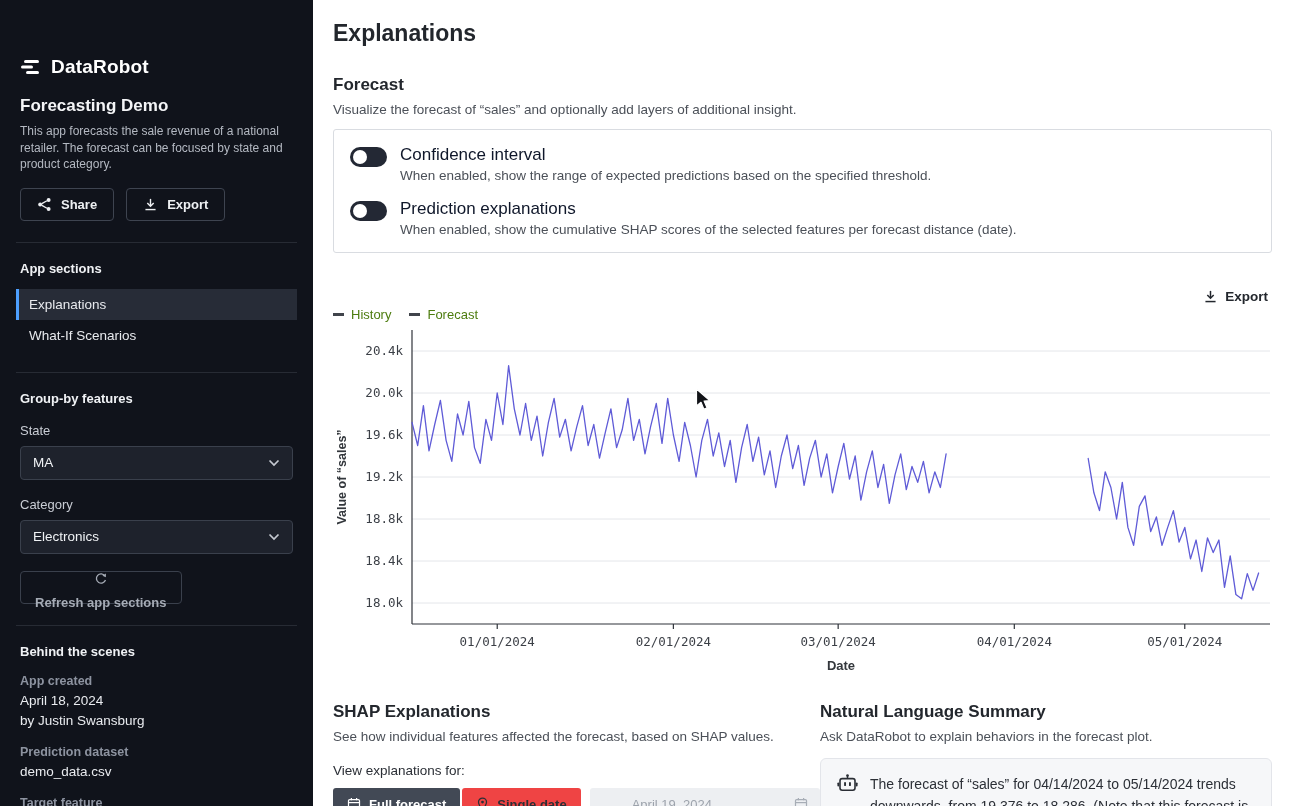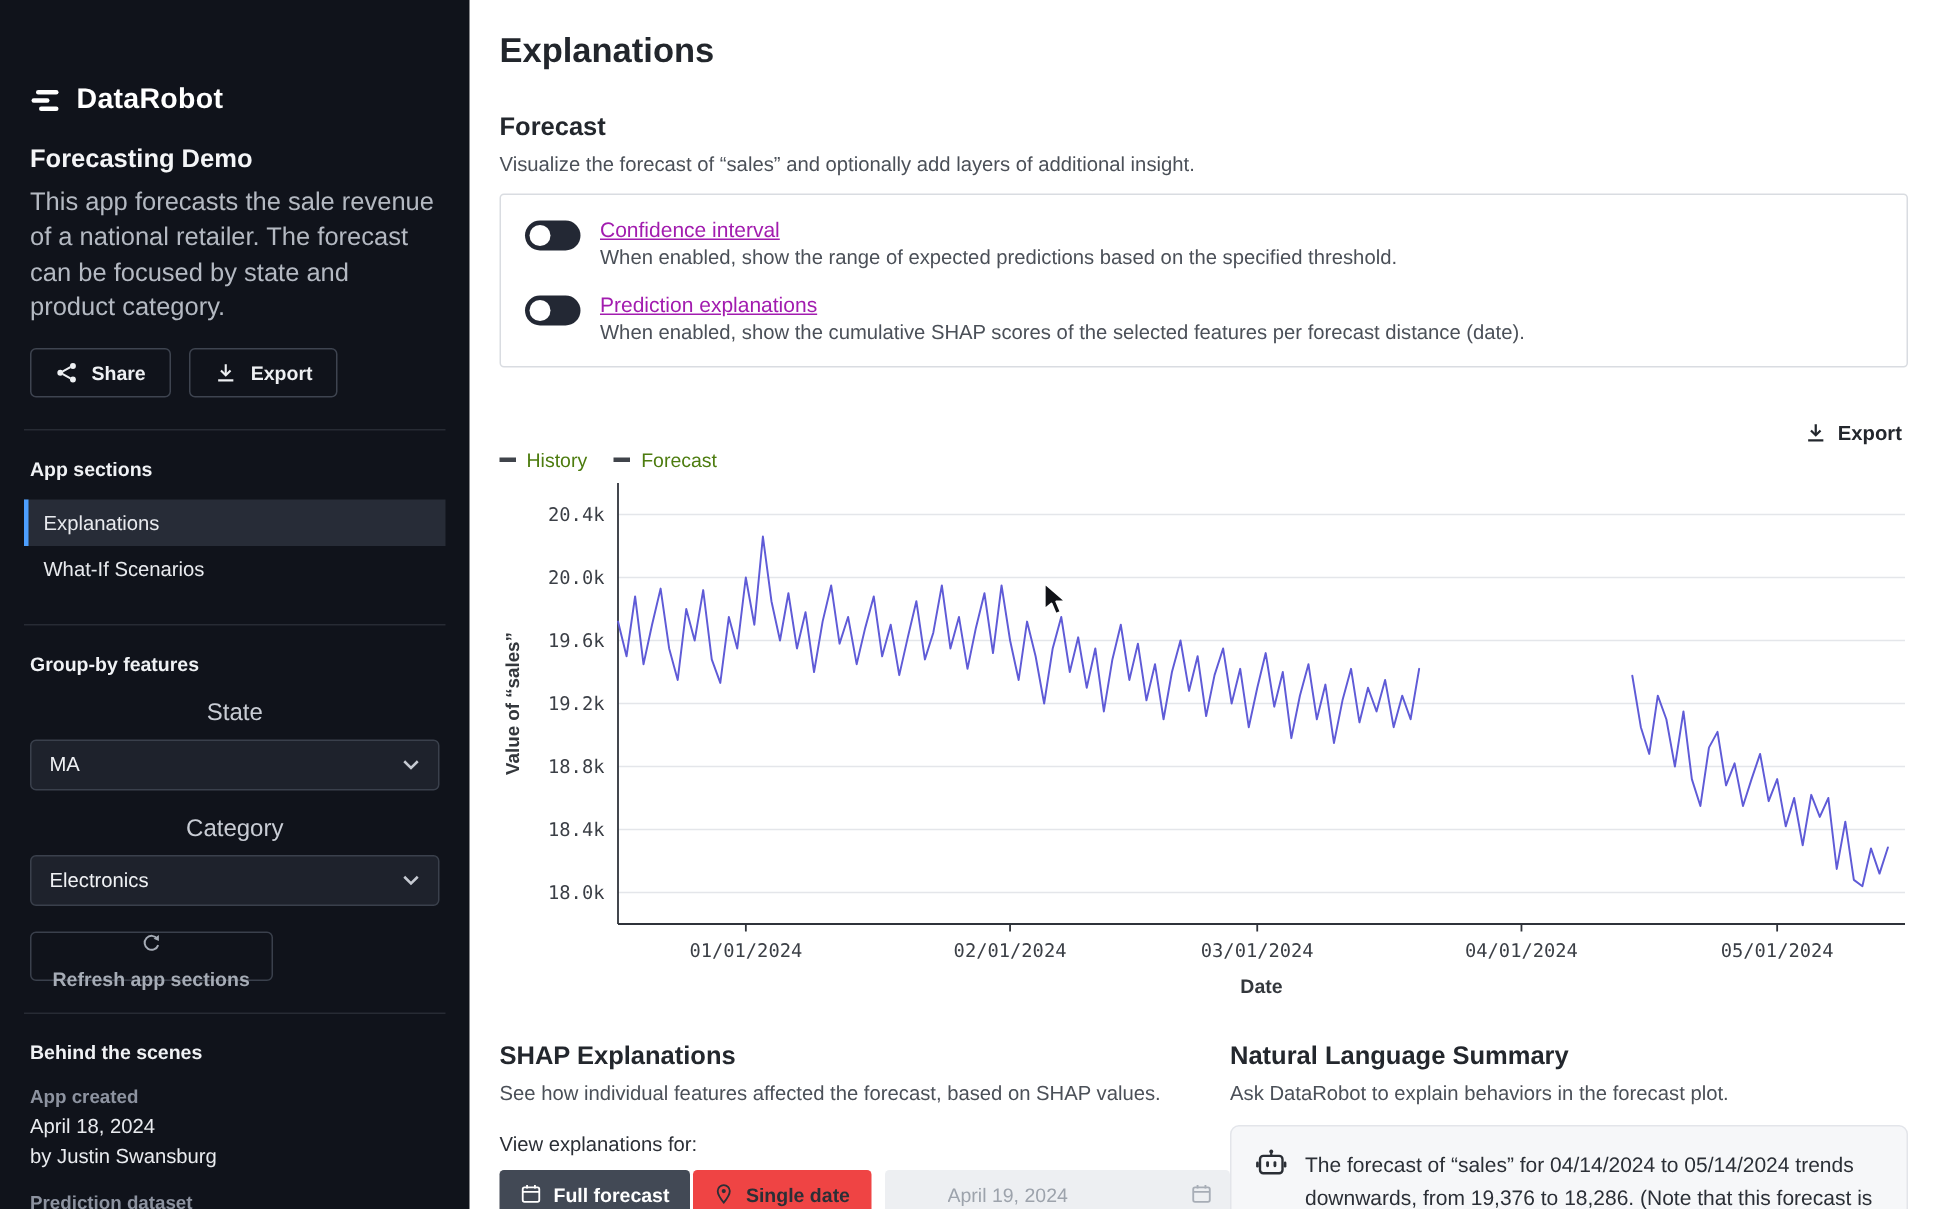--- a/index.html
+++ b/index.html
@@ -10,33 +10,33 @@
     background:#ffffff;
   }
   
   .sidebar {
     width:313px; min-width:313px; height:806px; box-sizing:border-box;
     background:#10131b; color:#eceef2; padding:16px 20px 0; overflow:hidden;
   }
   .logo-row { display:flex; align-items:center; gap:9px;margin-top:40px; }
   .logo-text { font-size:19px; font-weight:700; color:#ffffff; letter-spacing:.2px; }
   .app-title { font-size:17px; font-weight:700; margin:18px 0 0; color:#f4f5f7; }
-  .app-desc { font-size:17px; line-height:1.38; color:#b4b9c2; margin:7px 0 0; }
+  .app-desc { font-size:12px; line-height:1.38; color:#b4b9c2; margin:7px 0 0; }
   .btn-row { display:flex; gap:12px; margin-top:15px; }
   .s-btn {
     display:inline-flex; align-items:center; gap:9px; background:transparent;
     color:#eef0f3; border:1px solid #3e4450; border-radius:4px; height:33px;
     padding:0 16px; font-size:13px; font-weight:600; font-family:inherit; cursor:pointer;
   }
   hr.divider { border:none; border-top:1px solid #272b34; margin:21px -4px 0; }
   .side-heading { font-size:13px; font-weight:700; color:#f0f2f5; margin-top:18px; }
   .nav { margin:13px -4px 0; }
   .nav-item { font-size:13.5px; color:#e8eaee; padding:8px 10px; border-left:3px solid transparent; cursor:pointer; }
   .nav-item.active { background:#272c37; border-left-color:#4d9fff; }
-  .field-label { font-size:16px; color:#c9cdd5; margin-top:17px;text-align:center; }
+  .field-label { font-size:13px; color:#c9cdd5; margin-top:17px; }
   .select {
     margin-top:8px; height:34px; box-sizing:border-box; background:#1e222c;
     border:1px solid #3a404c; border-radius:4px; display:flex; align-items:center;
     justify-content:space-between; padding:0 12px; font-size:13.5px; color:#f0f2f5; cursor:pointer;
   }
   .refresh-btn {
     margin-top:17px; display:inline-flex; align-items:center; gap:9px; height:33px;
     padding:0 14px; background:transparent; border:1px solid #3a404c; border-radius:4px;
     color:#a6acb6; font-size:13px; font-weight:600; font-family:inherit; cursor:pointer;flex-direction:column;
   }
@@ -47,21 +47,21 @@
   .page-title { font-size:23px; font-weight:700; color:#22262c; margin:4px 0 0; }
   .section-title { font-size:17px; font-weight:700; color:#23272d; margin:28px 0 0; }
   .section-sub { font-size:13.5px; color:#4b5058; margin:7px 0 0; }
   .options-card {
     margin-top:12px; border:1px solid #d9dce1; border-radius:3px;
     padding:15px 16px; display:flex; flex-direction:column; gap:16px;
   }
   .toggle-row { display:flex; gap:13px; }
   .toggle { width:37px; height:20px; border-radius:10px; background:#232834; position:relative; cursor:pointer; flex:none; margin-top:2px; }
   .toggle::after { content:""; position:absolute; top:3px; left:3px; width:14px; height:14px; background:#fff; border-radius:50%; }
-  .toggle-label { font-size:14px; color:#a21caf;text-decoration:underline; }
+  .toggle-label { font-size:17px; color:#0f172a; }
   .toggle-desc { font-size:13.5px; color:#4b5058; margin-top:3px; }
   .chart-toolbar { margin-top:17px; display:flex; align-items:center; justify-content:space-between; }
   .legend { display:flex; gap:18px; }
   .legend-item { display:inline-flex; align-items:center; gap:7px; font-size:13px; color:#4d7c0f; cursor:pointer;margin-top:37px; }
   .legend-mark { width:11px; height:3px; background:#40444b; display:inline-block; }
   .export-btn {
     display:inline-flex; align-items:center; gap:7px; background:none; border:none;
     font-family:inherit; font-size:13.5px; font-weight:600; color:#23272d; cursor:pointer; padding:0 4px;
   }
   #forecast-chart { display:block; margin-top:2px; }

